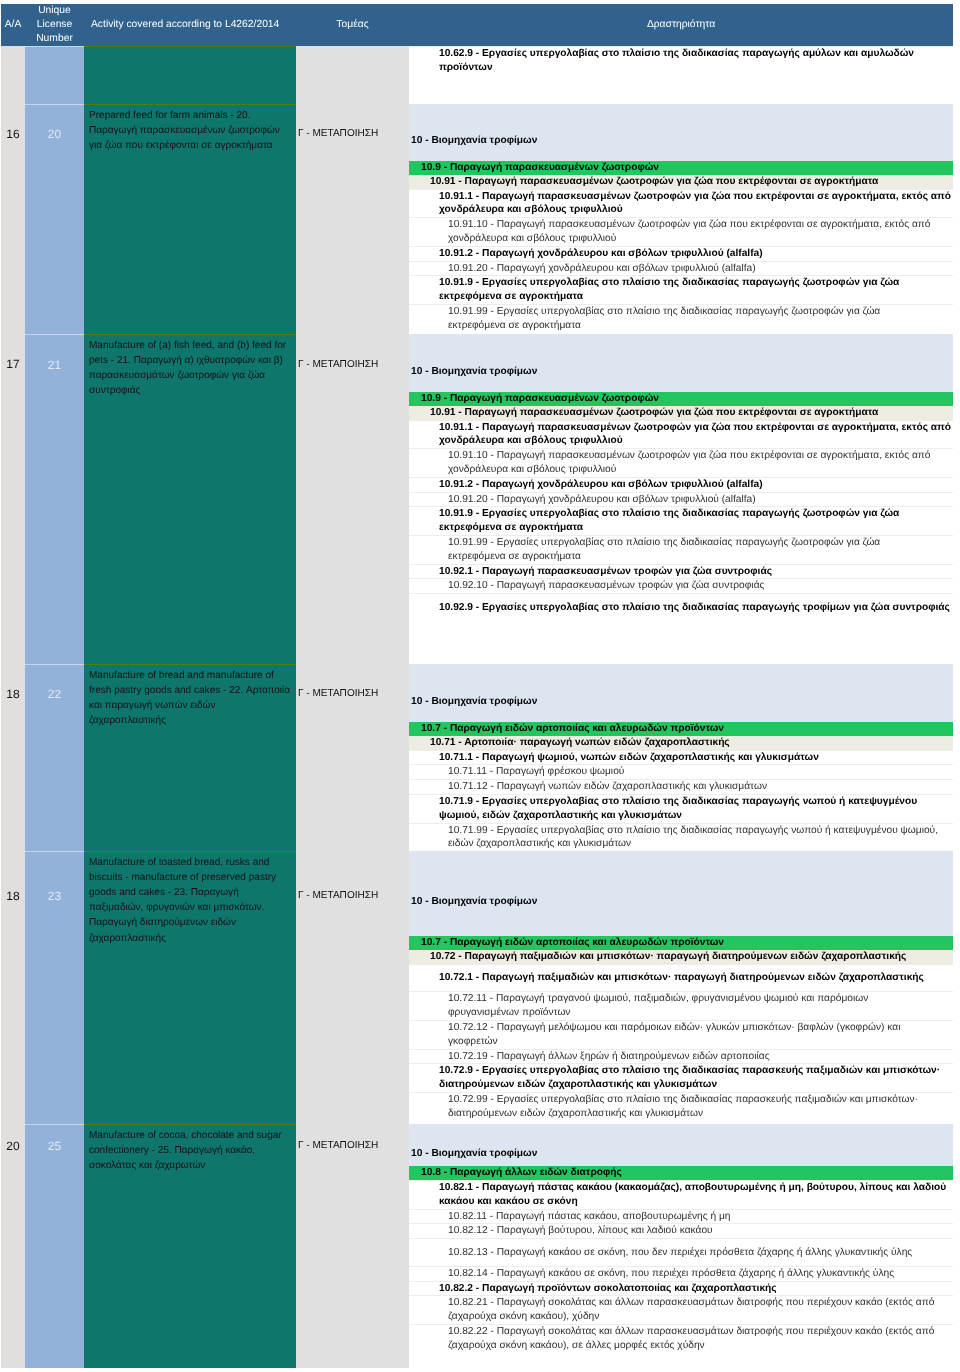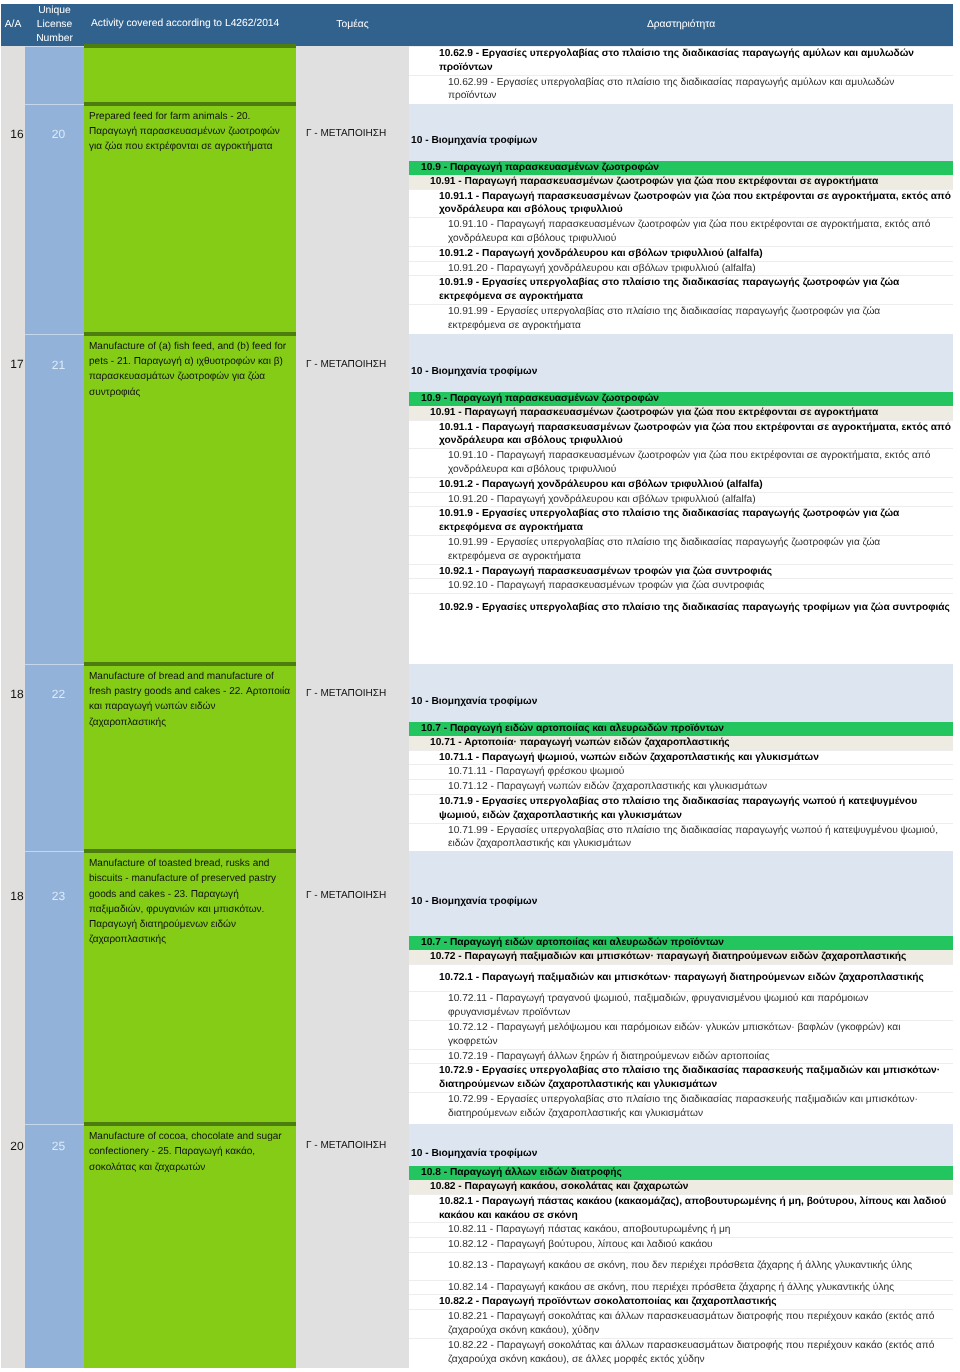--- a/index.html
+++ b/index.html
@@ -12,23 +12,23 @@
   .outer col.c2{width:59px}
   .outer col.c3{width:212px}
   .outer col.c4{width:113px}
   .outer col.c5{width:544px}
   thead th{background:#31618D;color:#fff;font-weight:400;font-size:10.3px;
       padding:0 2px;vertical-align:middle;text-align:center;line-height:13.8px;}
   thead th.left{text-align:left;padding-left:7px;}
   td{vertical-align:top;padding:0;}
   .c-aa{background:#E0DFDD;text-align:center;font-size:12px;color:#111;vertical-align:top;}
   .c-lic{background:#93B2D9;text-align:center;font-size:12px;color:#DCEAF7;vertical-align:top;border-top:1px solid #C3D6EC;}
-  .c-act{background:#84cc16;font-size:10.05px;color:#111;padding:3px 4px 3px 5px;line-height:15.2px;border-top:4px solid #4d7c0f;}
+  .c-act{background:#0f766e;font-size:10.05px;color:#111;padding:3px 4px 3px 5px;line-height:15.2px;border-top:1px solid #4d7c0f;}
   .c-sec{background:#E0E0E0;font-size:10.05px;color:#111;vertical-align:top;padding-left:2px;}
-  .vc{display:flex;align-items:center;padding-left:8px;}
+  .vc{display:flex;align-items:center;}
   .vc.ctr{justify-content:center;}
   .c-dr{padding:0;background:#fff;}
   .inner{width:100%;height:100%;table-layout:fixed;}
   .inner td{font-size:10.2px;line-height:13.8px;padding:0 0 0 0;color:#000;vertical-align:top;}
   .inner tr.fx1{height:13.8px}
   .inner tr.fx2{height:27.6px}
   .inner td.h1{background:#DCE5F0;font-weight:bold;padding-left:2px;vertical-align:middle;padding-top:17px;}
   .inner td.lv2{background:#22c55e;font-weight:bold;padding-left:12px;}
   .inner td.lv3{background:#EDEBE2;font-weight:bold;padding-left:21px;}
   .inner td.lv4{background:#FFFFFF;font-weight:bold;padding-left:30px;border-top:1px solid #EDEDED;}
@@ -61,23 +61,20 @@
           <td class="c-aa"></td>
           <td class="c-lic"></td>
           <td class="c-act"></td>
           <td class="c-sec"></td>
           <td class="c-dr">
             <table class="inner">
               <tbody>
                 <tr class="fx2">
                   <td class="lv4">10.62.9 - Εργασίες υπεργολαβίας στο πλαίσιο της διαδικασίας παραγωγής αμύλων και αμυλωδών προϊόντων</td>
                 </tr>
-                <tr class="fx2">
-                  <td class="lv5">10.62.99 - Εργασίες υπεργολαβίας στο πλαίσιο της διαδικασίας παραγωγής αμύλων και αμυλωδών προϊόντων</td>
-                </tr>
                 <tr>
                   <td class="lv5" style="border-top:0"></td>
                 </tr>
               </tbody>
             </table>
           </td>
         </tr>
 <tr style="height:230px">
           <td class="c-aa">
             <div class="vc ctr" style="height:59px">
@@ -306,23 +303,20 @@
             </div>
           </td>
           <td class="c-dr">
             <table class="inner">
               <tbody>
                 <tr style="height:42px">
                   <td class="h1">10 - Βιομηχανία τροφίμων</td>
                 </tr>
                 <tr class="fx1">
                   <td class="lv2">10.8 - Παραγωγή άλλων ειδών διατροφής</td>
-                </tr>
-                <tr class="fx1">
-                  <td class="lv3">10.82 - Παραγωγή κακάου, σοκολάτας και ζαχαρωτών</td>
                 </tr>
                 <tr class="fx1">
                   <td class="lv4">10.82.1 - Παραγωγή πάστας κακάου (κακαομάζας), αποβουτυρωμένης ή μη, βούτυρου, λίπους και λαδιού κακάου και κακάου σε σκόνη</td>
                 </tr>
                 <tr class="fx1">
                   <td class="lv5">10.82.11 - Παραγωγή πάστας κακάου, αποβουτυρωμένης ή μη</td>
                 </tr>
                 <tr class="fx1">
                   <td class="lv5">10.82.12 - Παραγωγή βούτυρου, λίπους και λαδιού κακάου</td>
                 </tr>

